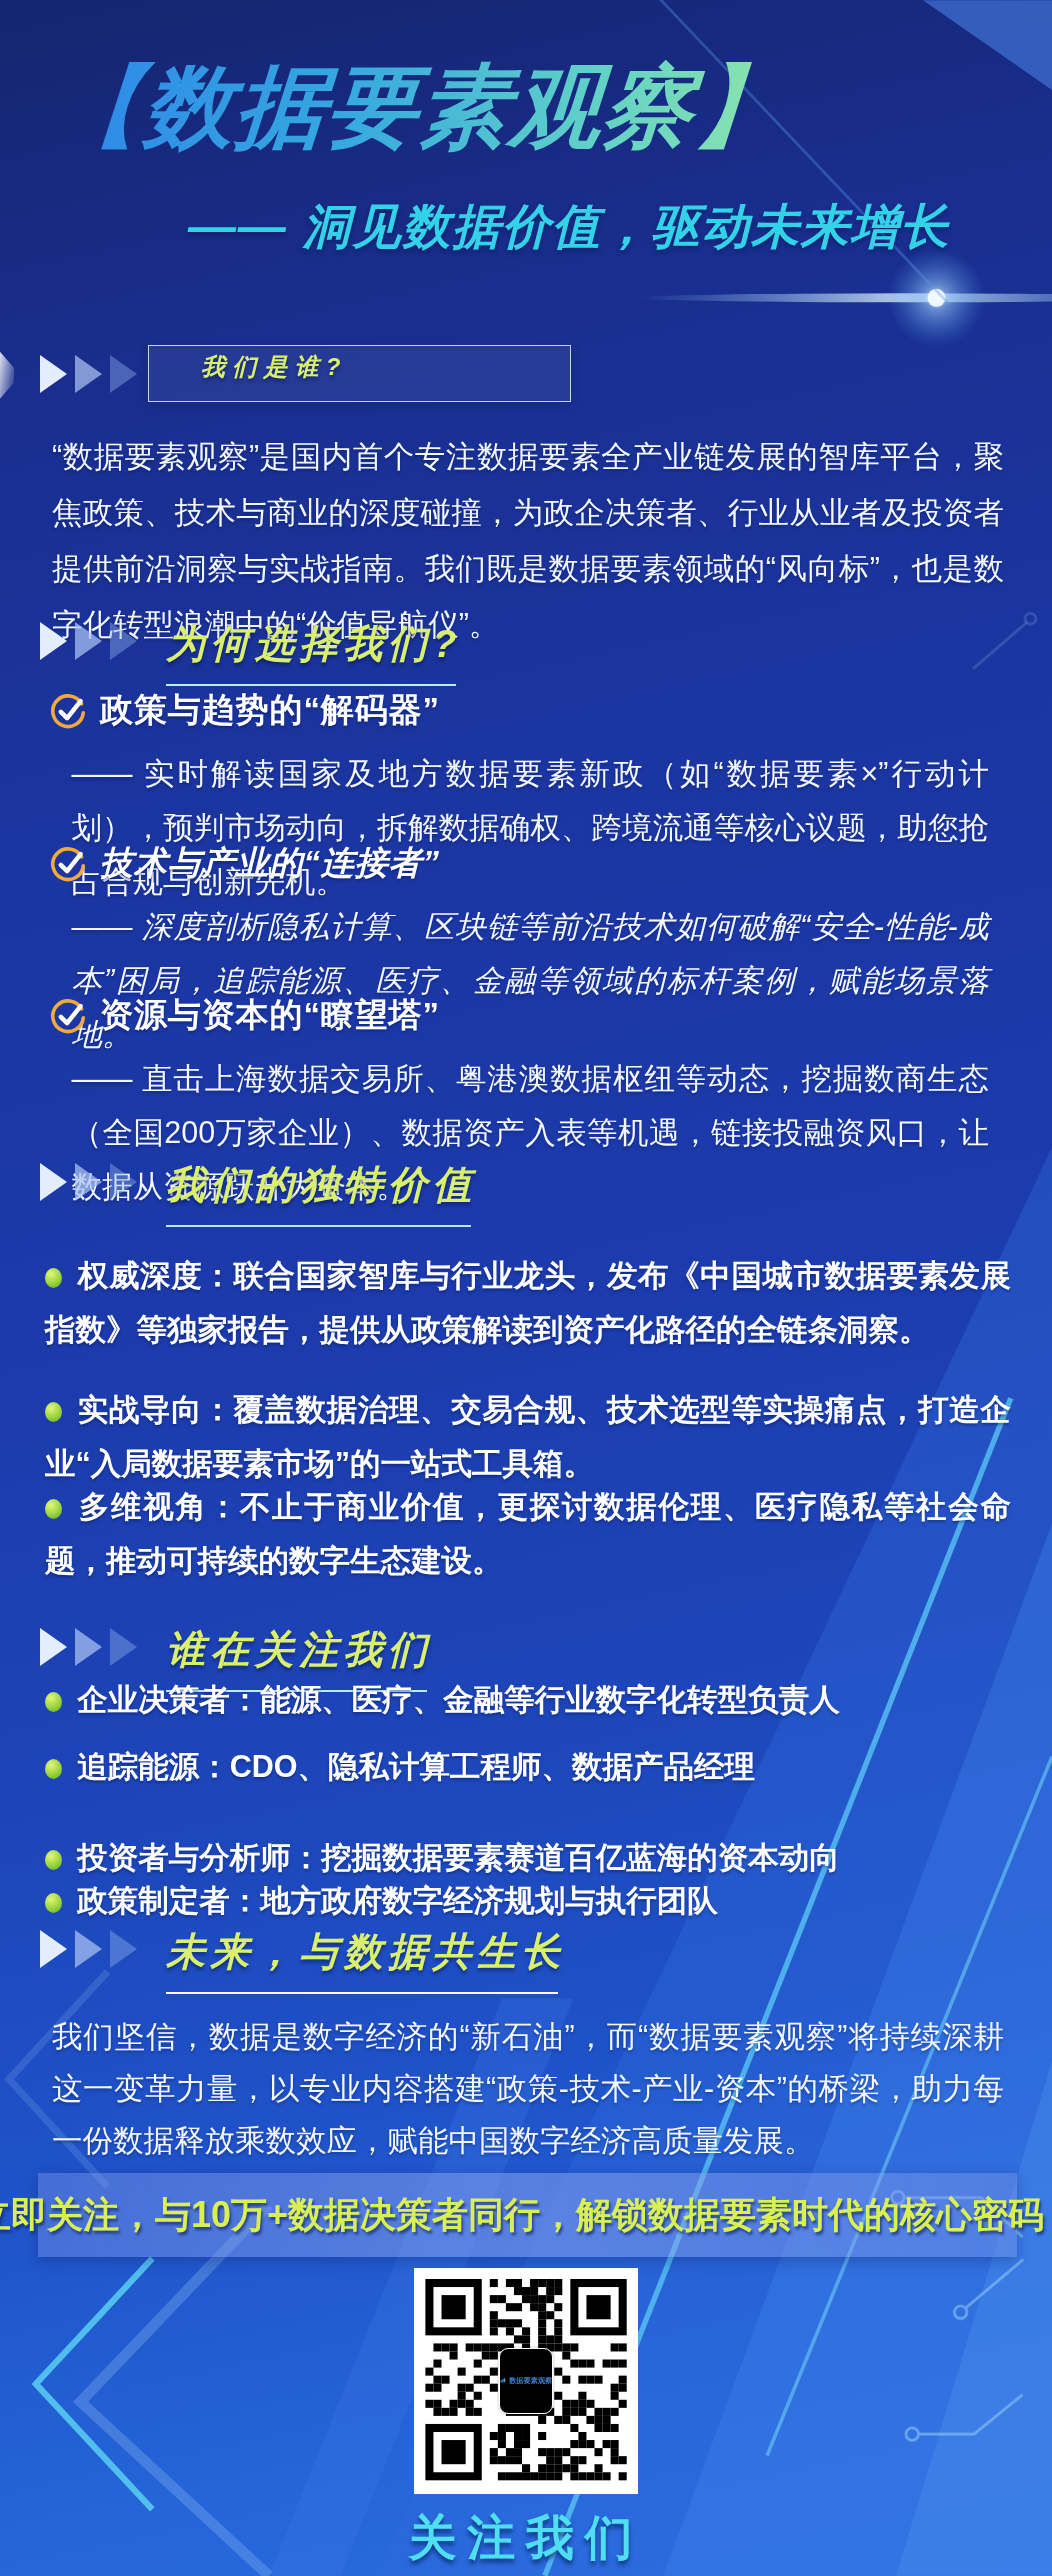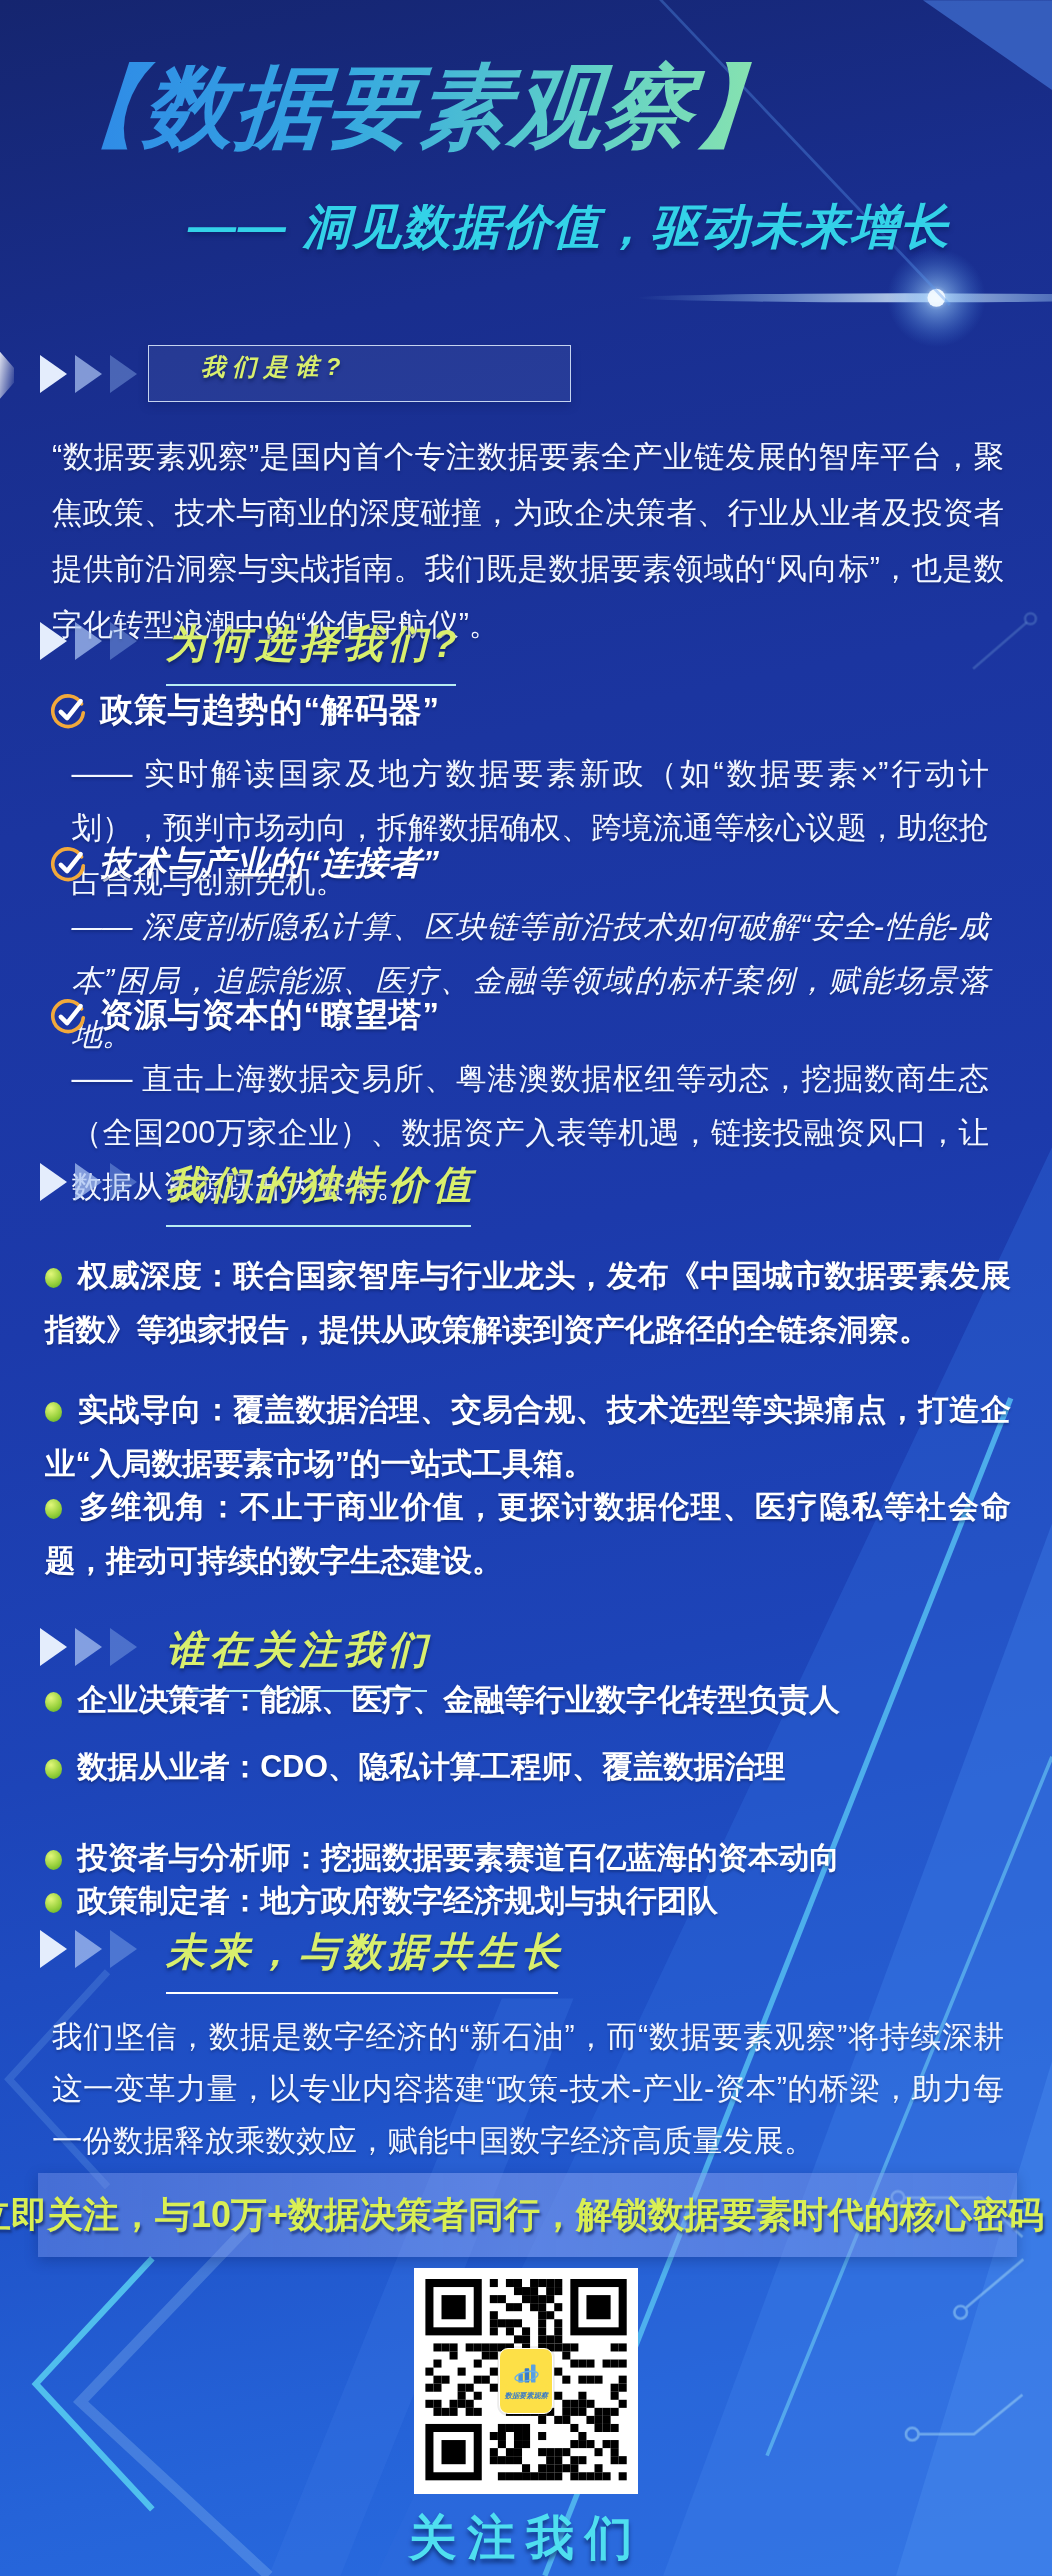--- a/index.html
+++ b/index.html
@@ -121,24 +121,24 @@
   }
 
   
   .qr-box{
     top:2268px; left:414px; width:224px; height:226px;
     background:#ffffff; padding:10.8px;
   }
   .qr-grid{ position:relative; width:203px; height:204px; }
   .qr-logo{
     position:absolute; left:50%; top:50%; transform:translate(-50%,-50%);
-    width:54px; height:66px; background:#fde047;
+    width:54px; height:66px; background:#000000;
     border:1.8px solid #ffffff; border-radius:9px;
     box-shadow:0 0 0 1.8px rgba(0,0,0,.08);
-    display:flex; flex-direction:column; align-items:center; justify-content:center; gap:2.7px;font-style:italic;
+    display:flex; align-items:center; justify-content:center; gap:2.7px;
   }
   .qr-logo .logo-text{ font-size:7.2px; color:#3a7bc8; font-weight:700; white-space:nowrap; }
   .follow-label{
     top:2506px; left:0; width:1052px; text-align:center;
     font-size:48px; font-weight:900; color:#4fdff0; letter-spacing:10.8px;
     text-shadow:0 3.6px 4.5px rgba(0,25,80,.6);
   }
 </style>
 </head>
 <body>
@@ -278,21 +278,21 @@
       <span class="tri t2"></span>
       <span class="tri t3"></span>
     </span>
     <span class="sec-title-wrap">
       <div class="sec-title">谁在关注我们</div>
       <div class="sec-underline"></div>
     </span>
   </div>
 
   <p class="layer aud-item" style="top:1680px;"><span class="dot"></span><span>企业决策者：能源、医疗、金融等行业数字化转型负责人</span></p>
-  <p class="layer aud-item" style="top:1747px;"><span class="dot"></span><span>数据从业者：CDO、隐私计算工程师、覆盖数据治理</span></p>
+  <p class="layer aud-item" style="top:1747px;"><span class="dot"></span><span>追踪能源：CDO、隐私计算工程师、数据产品经理</span></p>
   <p class="layer aud-item" style="top:1814px;margin-top:24px;"><span class="dot"></span><span>投资者与分析师：挖掘数据要素赛道百亿蓝海的资本动向</span></p>
   <p class="layer aud-item" style="top:1881px;"><span class="dot"></span><span>政策制定者：地方政府数字经济规划与执行团队</span></p>
 
   <div class="layer sec-head" style="top:1925px;">
     <span class="arrows">
       <span class="tri"></span>
       <span class="tri t2"></span>
       <span class="tri t3"></span>
     </span>
     <span class="sec-title-wrap">

